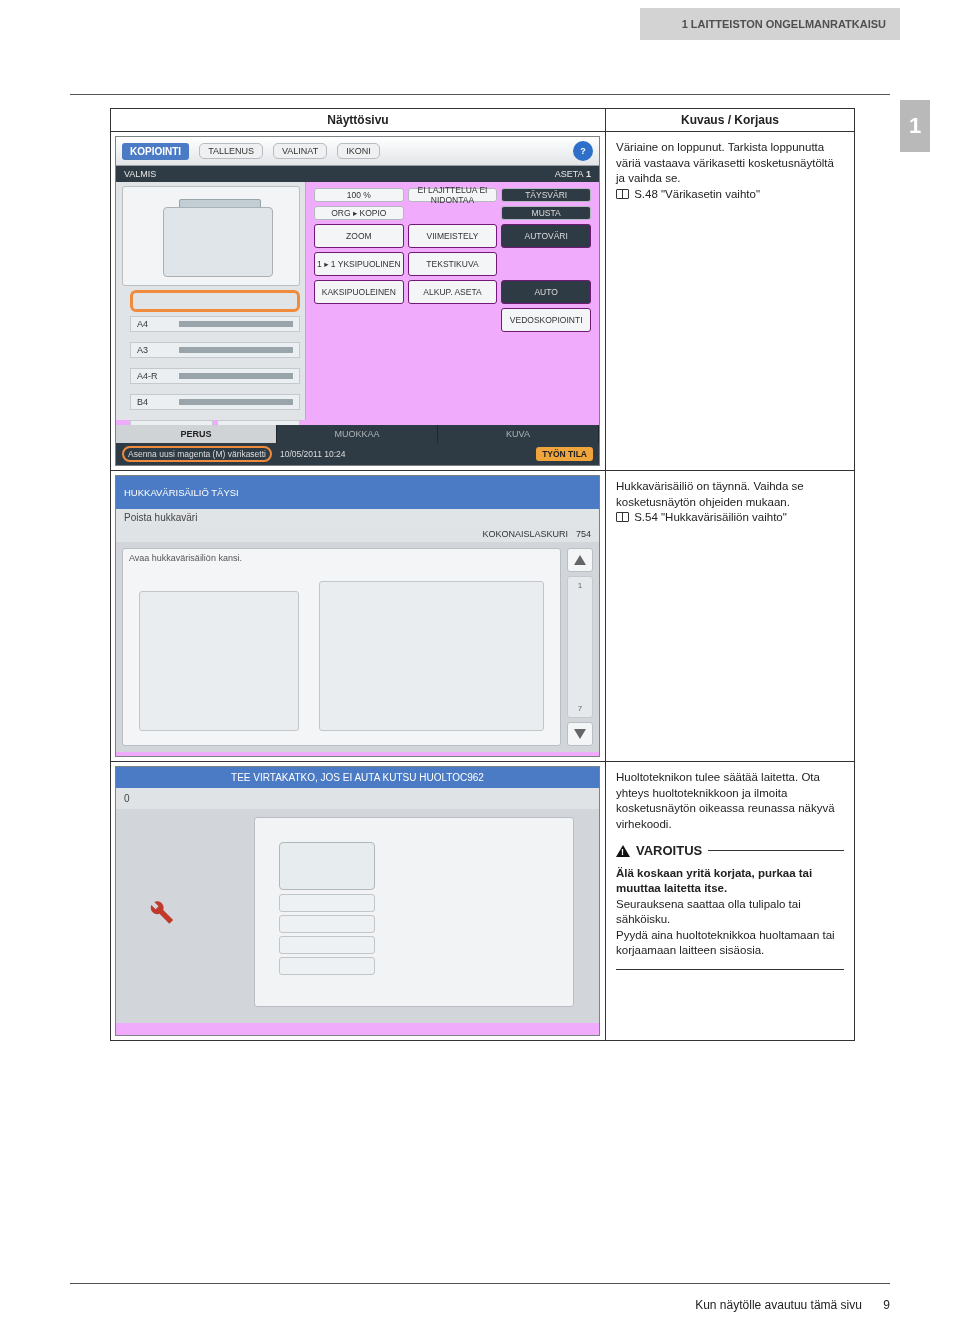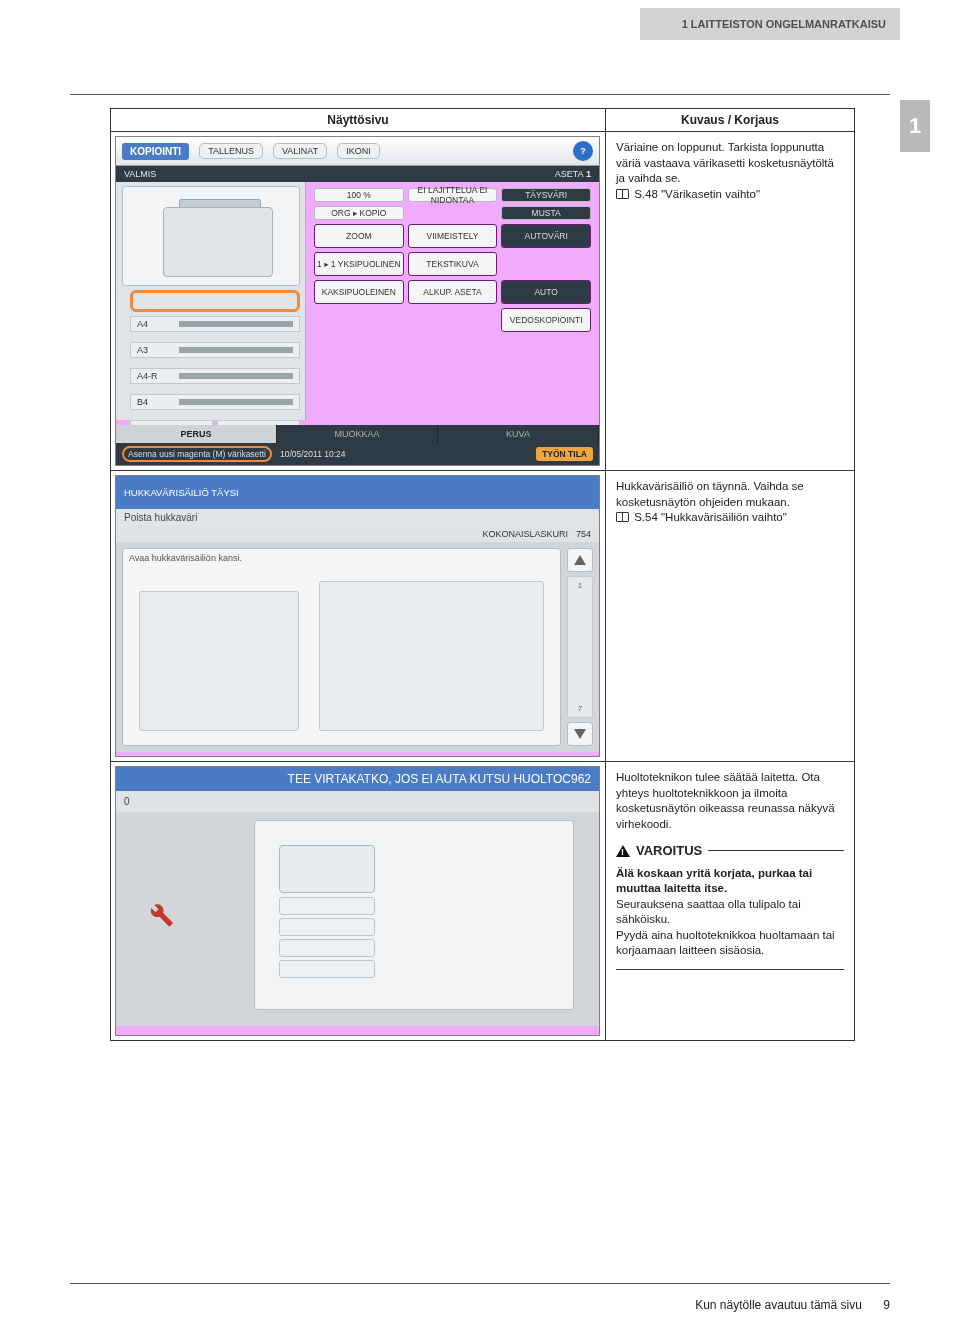--- a/index.html
+++ b/index.html
@@ -167,21 +167,21 @@
   .m2-info{display:flex;justify-content:flex-end;background:#dfe3e6;padding:3px 8px;font-size:9px;gap:8px;}
   .m2-body{padding:6px;display:flex;gap:6px;background:#d2d6da;}
   .panel{background:#f3f5f7;border:1px solid #b8bec2;border-radius:3px;flex:1;height:198px;position:relative;}
   .panel .step{position:absolute;left:6px;top:4px;font-size:9px;color:#555;}
   .updown{width:26px;display:flex;flex-direction:column;gap:4px;}
   .udbtn{height:24px;background:#f3f5f7;border:1px solid #b8bec2;border-radius:3px;display:flex;align-items:center;justify-content:center;}
   .vtrack{flex:1;background:#e6e9ec;border:1px solid #c4c9cd;border-radius:3px;}
 
   
   .mock3{height:270px;}
-  .m3-top{background:#4a7bc4;color:#fff;font-size:12px;padding:5px 8px;display:flex;justify-content:flex-end;}
+  .m3-top{background:#4a7bc4;color:#fff;font-size:10px;padding:5px 8px;display:flex;justify-content:center;}
   .m3-sub{background:#dfe3e6;color:#444;padding:5px 8px;font-size:10px;}
   .m3-body{padding:8px;background:#d2d6da;height:214px;position:relative;}
   .m3-panel{background:#f1f3f5;border:1px solid #b8bec2;border-radius:3px;width:320px;height:190px;margin-left:130px;position:relative;}
   .wrench{position:absolute;left:26px;top:84px;width:34px;height:34px;}
   .wrench svg{width:34px;height:34px;}
   .copier{position:absolute;left:24px;top:24px;width:96px;height:150px;}
   .copier .unit{width:96px;height:48px;background:#e7ecef;border:1px solid #b1b8bd;border-radius:4px;margin-bottom:4px;}
   .copier .tray{width:96px;height:18px;background:#eef1f3;border:1px solid #c0c6ca;border-radius:3px;margin-bottom:3px;}
 </style>
 </head>

